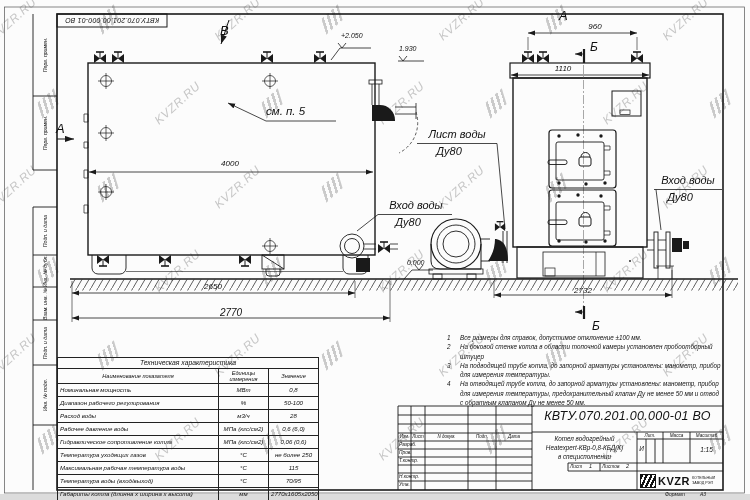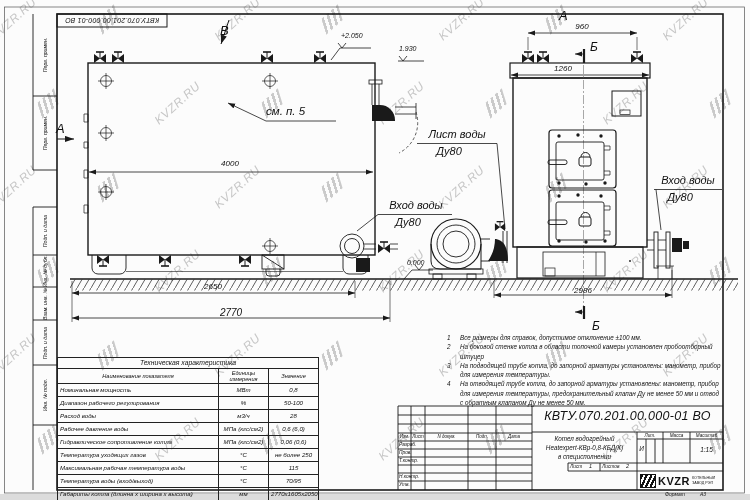--- a/index.html
+++ b/index.html
@@ -293,23 +293,23 @@
     <div class="strip-cell" style="top:320px;height:45px;">
         <span class="strip-lbl">Подп. и дата</span>
       </div>
     <div class="strip-cell" style="top:365px;height:60px;">
         <span class="strip-lbl">Инв. № подл.</span>
       </div>
 
     <span class="lbl c" style="left:195px;top:160px;width:70px;font-size:8px;">4000</span>
     <span class="lbl c" style="left:178px;top:283px;width:70px;font-size:8px;text-align:center;">2650</span>
     <span class="lbl c" style="left:196px;top:308px;width:70px;font-size:10px;">2770</span>
-    <span class="lbl c" style="left:549px;top:23px;width:66px;font-size:8px;">960</span>
-    <span class="lbl c" style="left:530px;top:64.5px;width:66px;font-size:8px;">1260</span>
-    <span class="lbl c" style="left:560px;top:287px;width:46px;font-size:8px;">2986</span>
+    <span class="lbl c" style="left:562px;top:23px;width:66px;font-size:8px;">960</span>
+    <span class="lbl c" style="left:530px;top:64.5px;width:66px;font-size:8px;">1110</span>
+    <span class="lbl c" style="left:560px;top:287px;width:46px;font-size:8px;">2732</span>
 
     <span class="lbl" style="left:56px;top:122px;font-size:13px;">А</span>
     <span class="lbl" style="left:220px;top:24px;font-size:13px;">В</span>
     <span class="lbl" style="left:559px;top:9px;font-size:13px;">А</span>
     <span class="lbl" style="left:590px;top:41px;font-size:12px;">Б</span>
     <span class="lbl" style="left:592px;top:320px;font-size:12px;">Б</span>
 
     <span class="lbl" style="left:341px;top:32px;font-size:7px;">+2.050</span>
     <span class="lbl" style="left:399px;top:45px;font-size:7px;">1.930</span>
     <span class="lbl" style="left:407px;top:259px;font-size:7px;">0.000</span>

